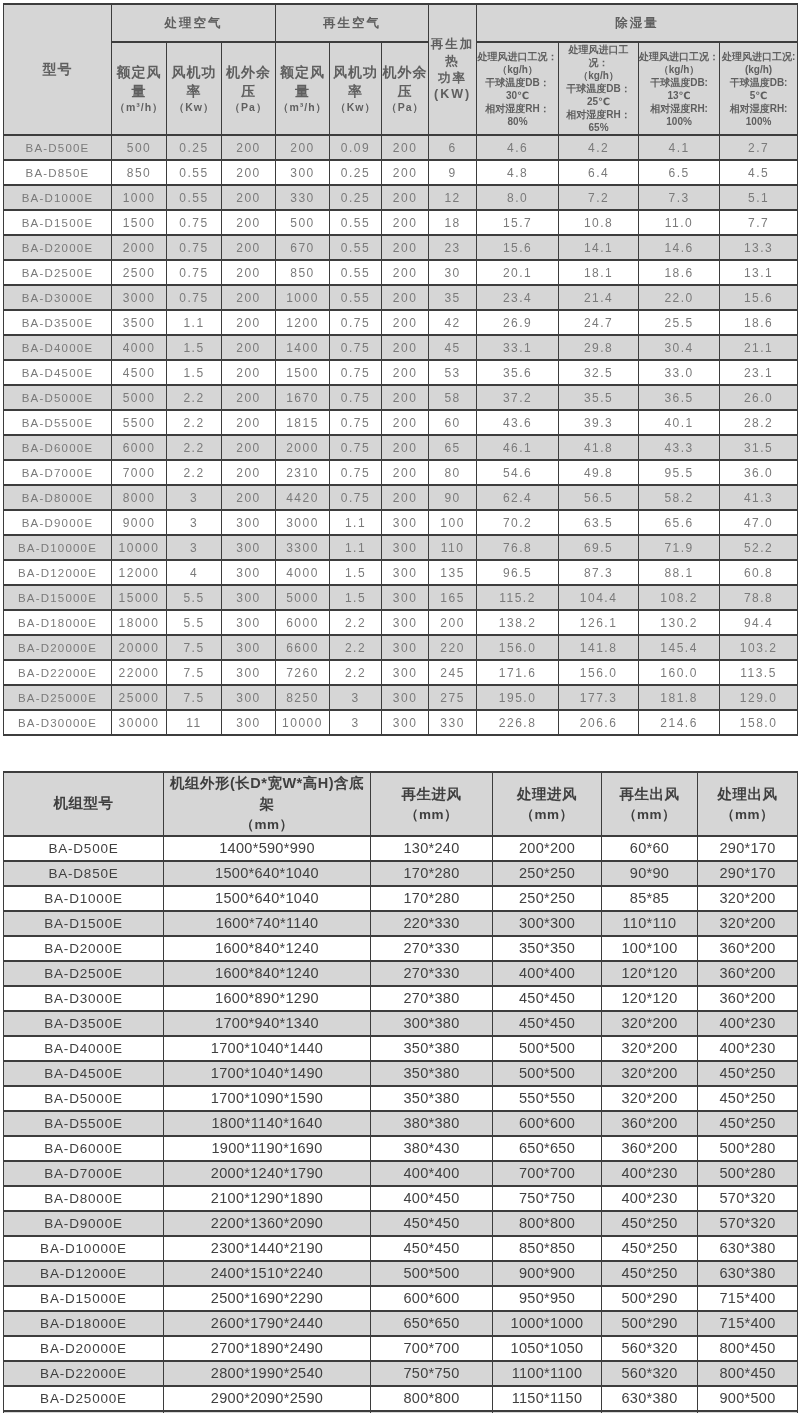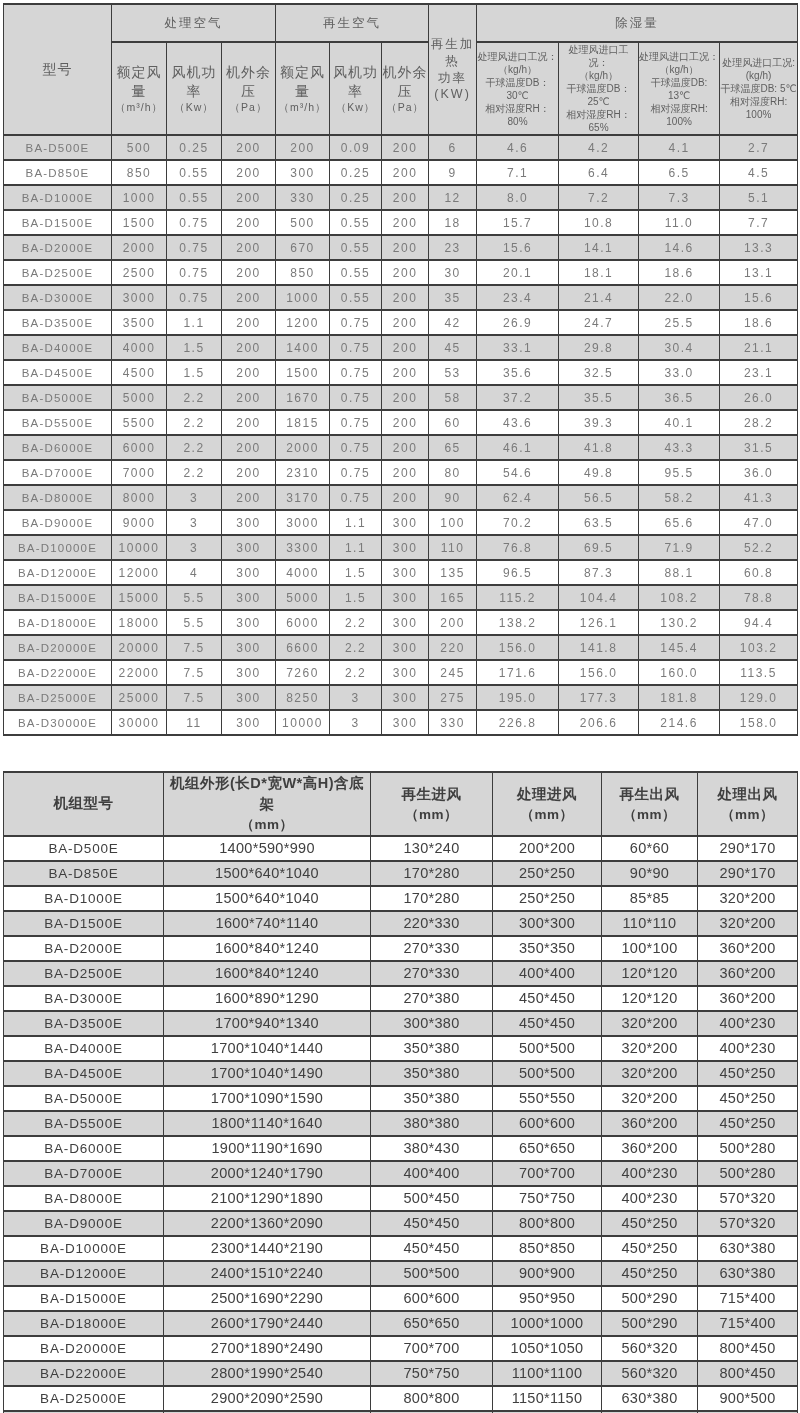--- a/index.html
+++ b/index.html
@@ -26,21 +26,21 @@
     border-bottom: 2px solid #3d3d3d;
     text-align: center;
     vertical-align: middle;
     padding: 0;
     overflow: hidden;
   }
   
   #t1 thead th {
     background: #d6d6d6;
     color: #5f5f5f;
-    font-weight: normal;
+    font-weight: bold;
   }
   #t1 .tier1 th { height: 36px; font-size: 12.5px; letter-spacing: 2px; }
   #t1 .tier2 th { height: 62px; }
   #t1 .sub-label { font-size: 14px; letter-spacing: 1px; line-height: 1.35; }
   #t1 .sub-unit  { font-size: 10.5px; letter-spacing: 1px; line-height: 1.3; }
   #t1 .kw-head   { font-size: 11px; line-height: 1.35; letter-spacing: 1px; }
   #t1 .cond { font-size: 10px; line-height: 1.3; letter-spacing: 0; color: #5f5f5f; }
   #t1 tbody td {
     height: 23px;
     font-size: 12px;
@@ -172,21 +172,21 @@
         </tr>
         <tr>
           <td class="model">BA-D850E</td>
           <td>850</td>
           <td>0.55</td>
           <td>200</td>
           <td>300</td>
           <td>0.25</td>
           <td>200</td>
           <td>9</td>
-          <td>7.1</td>
+          <td>4.8</td>
           <td>6.4</td>
           <td>6.5</td>
           <td>4.5</td>
         </tr>
         <tr>
           <td class="model">BA-D1000E</td>
           <td>1000</td>
           <td>0.55</td>
           <td>200</td>
           <td>330</td>
@@ -350,21 +350,21 @@
           <td>54.6</td>
           <td>49.8</td>
           <td>95.5</td>
           <td>36.0</td>
         </tr>
         <tr>
           <td class="model">BA-D8000E</td>
           <td>8000</td>
           <td>3</td>
           <td>200</td>
-          <td>3170</td>
+          <td>4420</td>
           <td>0.75</td>
           <td>200</td>
           <td>90</td>
           <td>62.4</td>
           <td>56.5</td>
           <td>58.2</td>
           <td>41.3</td>
         </tr>
         <tr>
           <td class="model">BA-D9000E</td>
@@ -640,21 +640,21 @@
           <td class="model">BA-D7000E</td>
           <td>2000*1240*1790</td>
           <td>400*400</td>
           <td>700*700</td>
           <td>400*230</td>
           <td>500*280</td>
         </tr>
         <tr>
           <td class="model">BA-D8000E</td>
           <td>2100*1290*1890</td>
-          <td>500*450</td>
+          <td>400*450</td>
           <td>750*750</td>
           <td>400*230</td>
           <td>570*320</td>
         </tr>
         <tr>
           <td class="model">BA-D9000E</td>
           <td>2200*1360*2090</td>
           <td>450*450</td>
           <td>800*800</td>
           <td>450*250</td>

